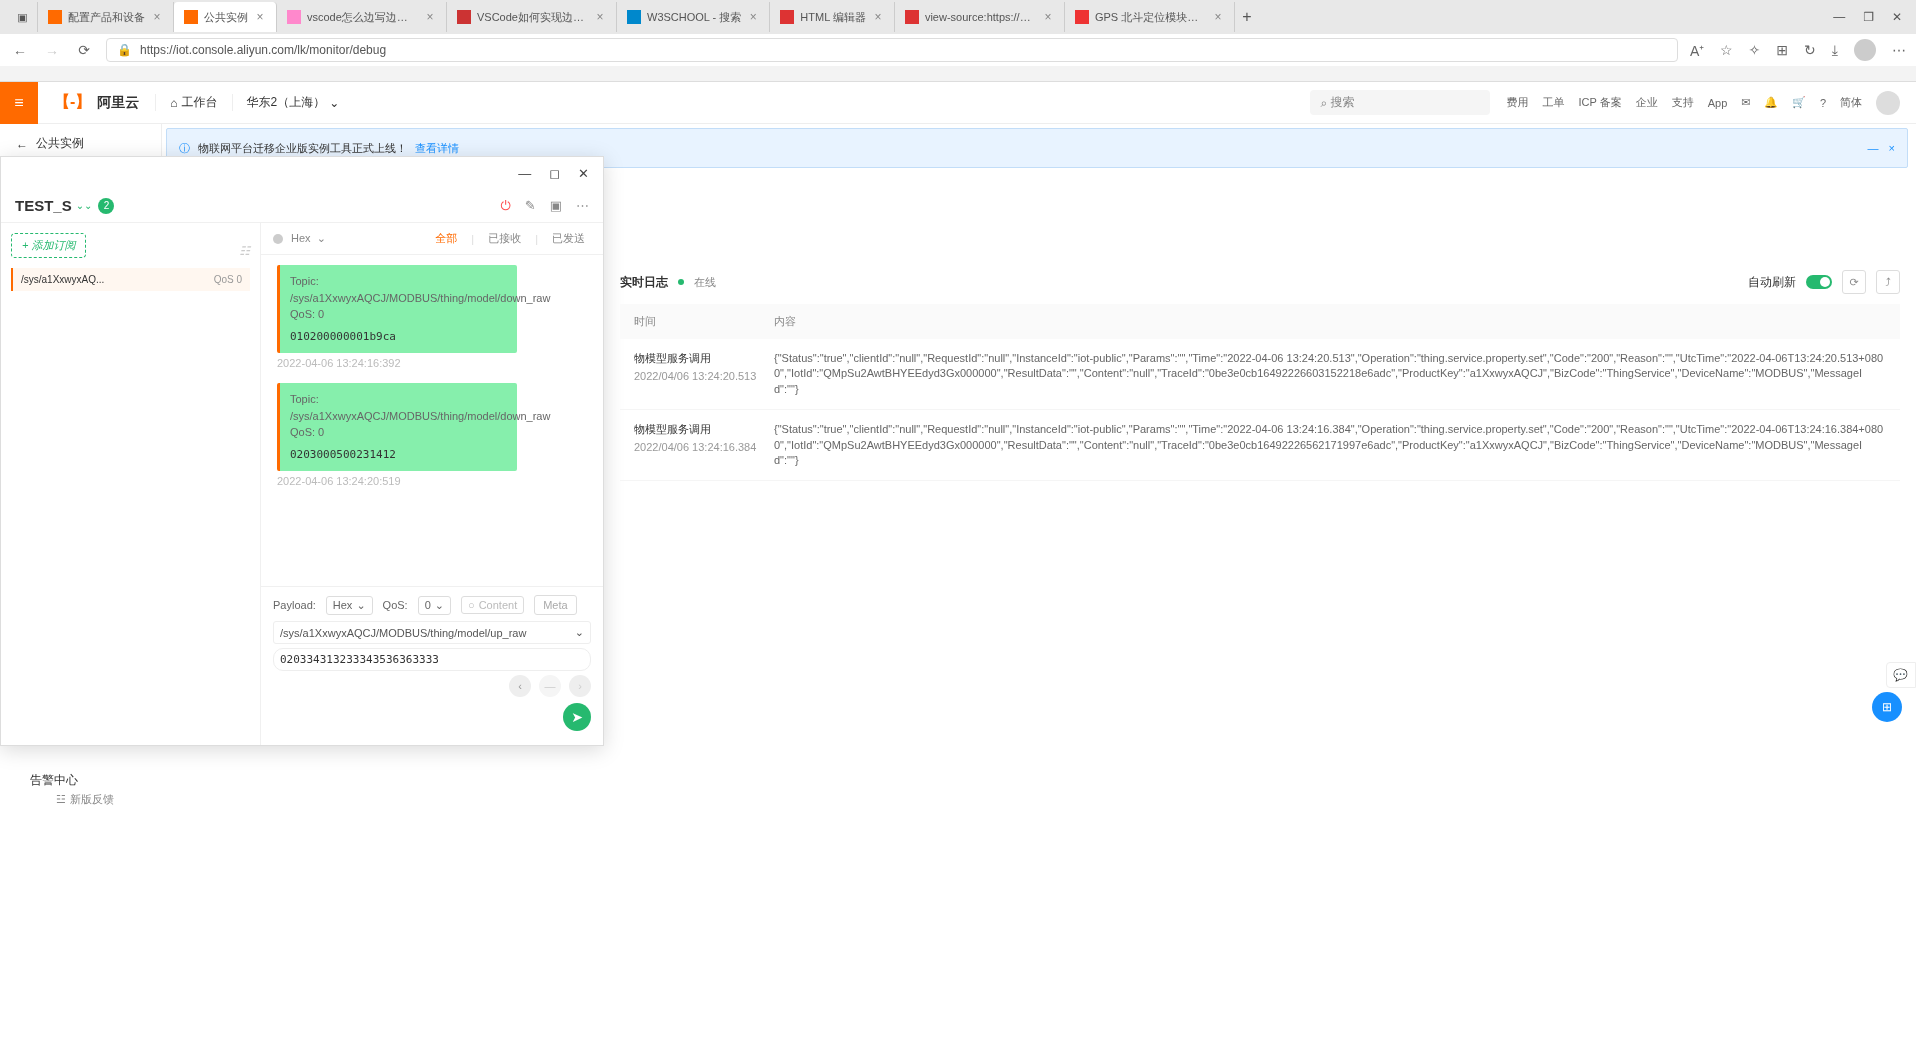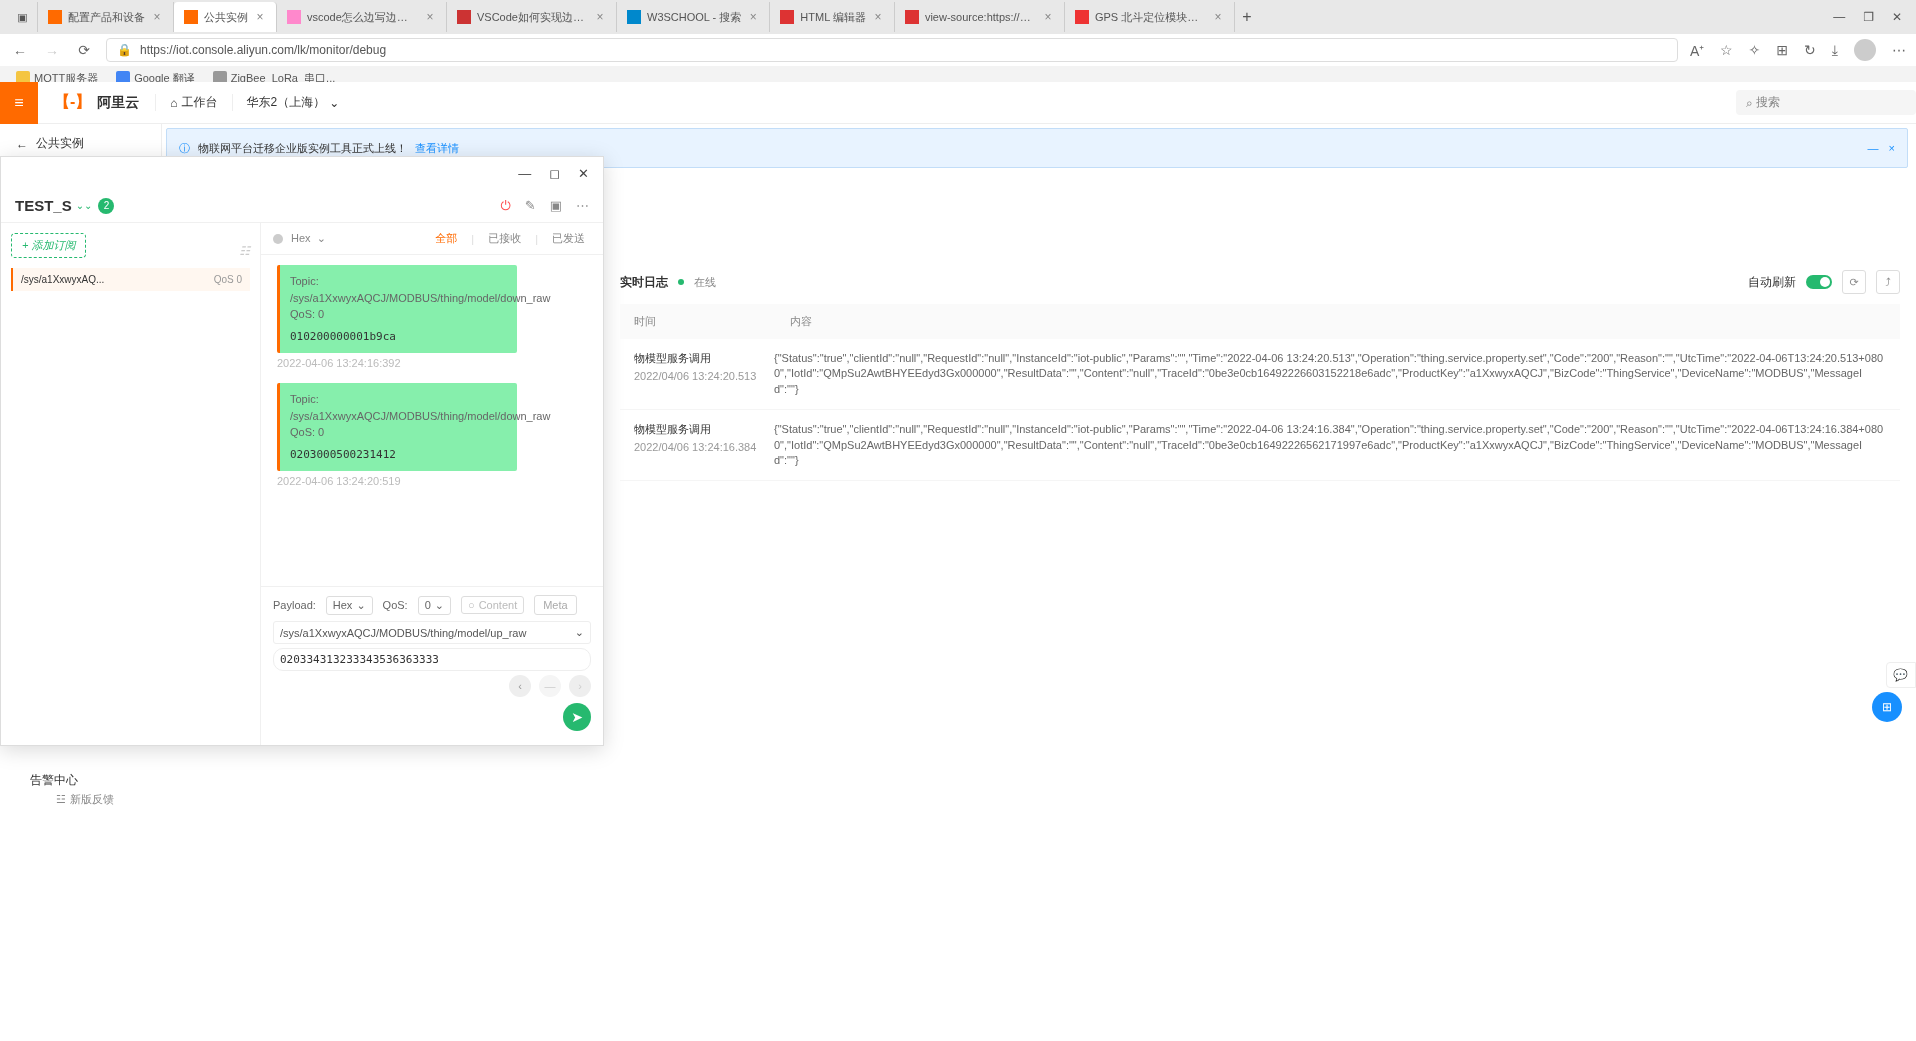--- a/index.html
+++ b/index.html
@@ -94,21 +94,21 @@
     .rp-header { display: flex; align-items: center; gap: 10px; font-size: 12px; color: #333; }
     .rp-header .title { font-weight: bold; }
     .rp-header .status-dot { width: 6px; height: 6px; border-radius: 50%; background: #26b96f; display: inline-block; }
     .rp-header .status-txt { color: #888; font-size: 11px; }
     .rp-header .tools { margin-left: auto; display: flex; gap: 10px; align-items: center; }
     .toggle { width: 26px; height: 14px; background: #26b96f; border-radius: 7px; position: relative; }
     .toggle::after { content: ""; position: absolute; width: 10px; height: 10px; background: #fff; border-radius: 50%; top: 2px; right: 2px; }
     .icon-btn { width: 24px; height: 24px; border: 1px solid #ddd; border-radius: 3px; display: flex; align-items: center; justify-content: center; font-size: 11px; color: #888; }
     .rp-table { margin-top: 10px; }
     .rp-thead { display: flex; background: #fafafa; padding: 10px 14px; font-size: 11px; color: #888; }
-    .col-time { width: 156px; }
+    .col-time { width: 140px; }
     .col-content { flex: 1; }
     .rp-row { display: flex; padding: 12px 14px; border-bottom: 1px solid #f5f5f5; font-size: 11px; }
     .rp-row .meta { width: 140px; color: #333; }
     .rp-row .meta .ts { color: #999; margin-top: 4px; }
     .rp-row .content { flex: 1; color: #666; word-break: break-all; line-height: 1.4; }
     
     .side-handle { position: absolute; right: 0; top: 580px; width: 30px; height: 26px; background: #fff; border: 1px solid #eee; border-radius: 4px 0 0 4px; display: flex; align-items: center; justify-content: center; color:#888; }
     .float-btn { position:absolute; right: 14px; top: 610px; width: 30px; height:30px; border-radius:50%; background:#1890ff; color:#fff; display:flex; align-items:center; justify-content:center; }
   </style>
 </head>
@@ -176,52 +176,52 @@
       <span>A⁺</span>
       <span>☆</span>
       <span>✧</span>
       <span>⊞</span>
       <span>↻</span>
       <span>⤓</span>
       <span class="avatar-small"></span>
       <span>⋯</span>
     </div>
   </div>
-  <div class="bookmarks">
-    <span class="bm">
-        <span class="bm-icon bm-folder"></span>
-        <span>MQTT服务器</span>
-      </span>
-    <span class="bm">
-        <span class="bm-icon" style="background:#4285f4;"></span>
-        <span>Google 翻译</span>
-      </span>
-    <span class="bm">
-        <span class="bm-icon"></span>
-        <span>ZigBee_LoRa_串口...</span>
-      </span>
-  </div>
 </div>
 
 <div class="app">
   <div class="ali-top">
     <div class="hamburger">≡</div>
     <div class="ali-logo">
         <span class="ali-logo-icon">【-】</span>
         <span>阿里云</span>
       </div>
     <div class="ali-workspace">
         <span>⌂</span>
         <span>工作台</span>
       </div>
     <div class="ali-region">
         <span>华东2（上海）</span>
         <span>⌄</span>
       </div>
     <div class="ali-search"><span>⌕</span>&nbsp;<span>搜索</span></div>
+    <div class="ali-nav">
+      <span>费用</span>
+      <span>工单</span>
+      <span>ICP 备案</span>
+      <span>企业</span>
+      <span>支持</span>
+      <span>App</span>
+      <span>✉</span>
+      <span>🔔</span>
+      <span>🛒</span>
+      <span>?</span>
+      <span>简体</span>
+      <span class="top-avatar"></span>
+    </div>
   </div>
   <div class="sub-bar">
     <div class="breadcrumb">
         <span>←</span>
         <span>公共实例</span>
       </div>
     <div class="banner">
       <span class="info-icn">ⓘ</span>
       <span>物联网平台迁移企业版实例工具正式上线！</span>
       <a href="#">查看详情</a>

